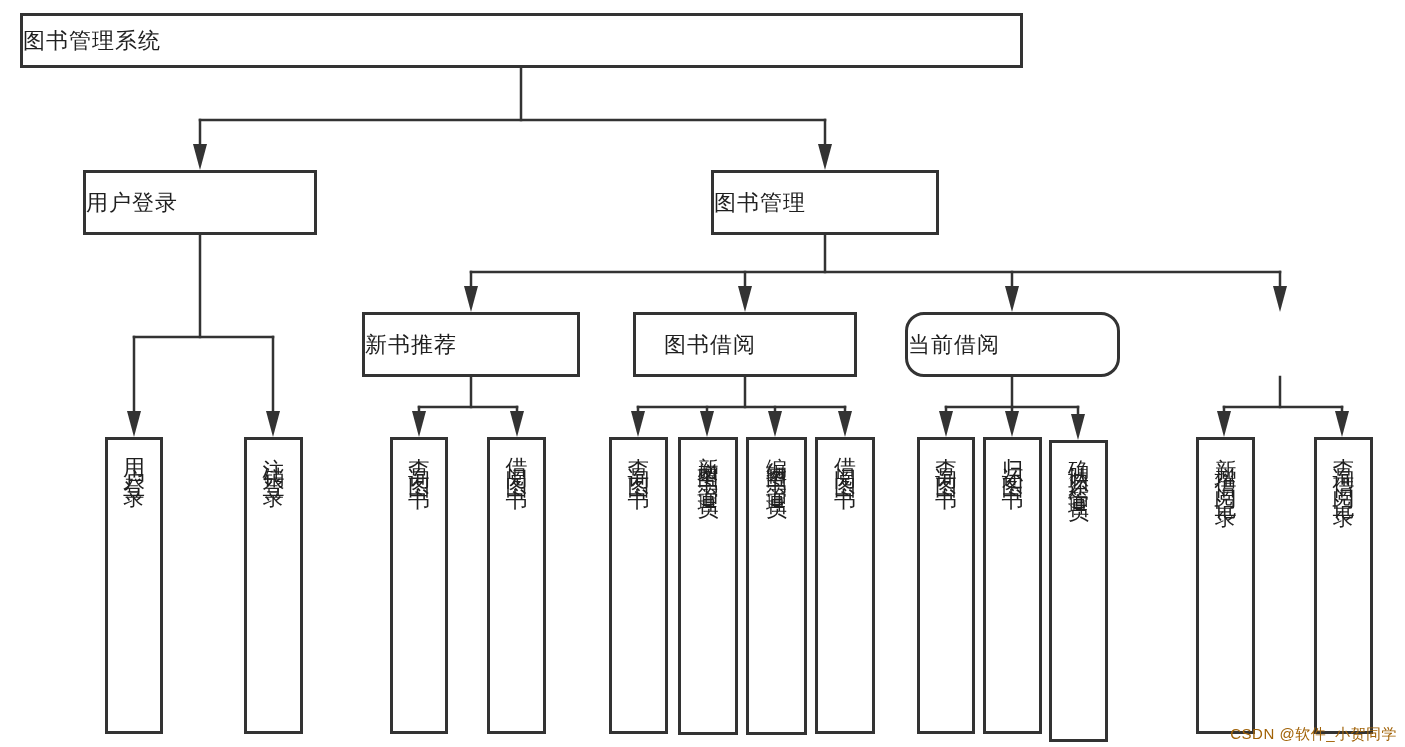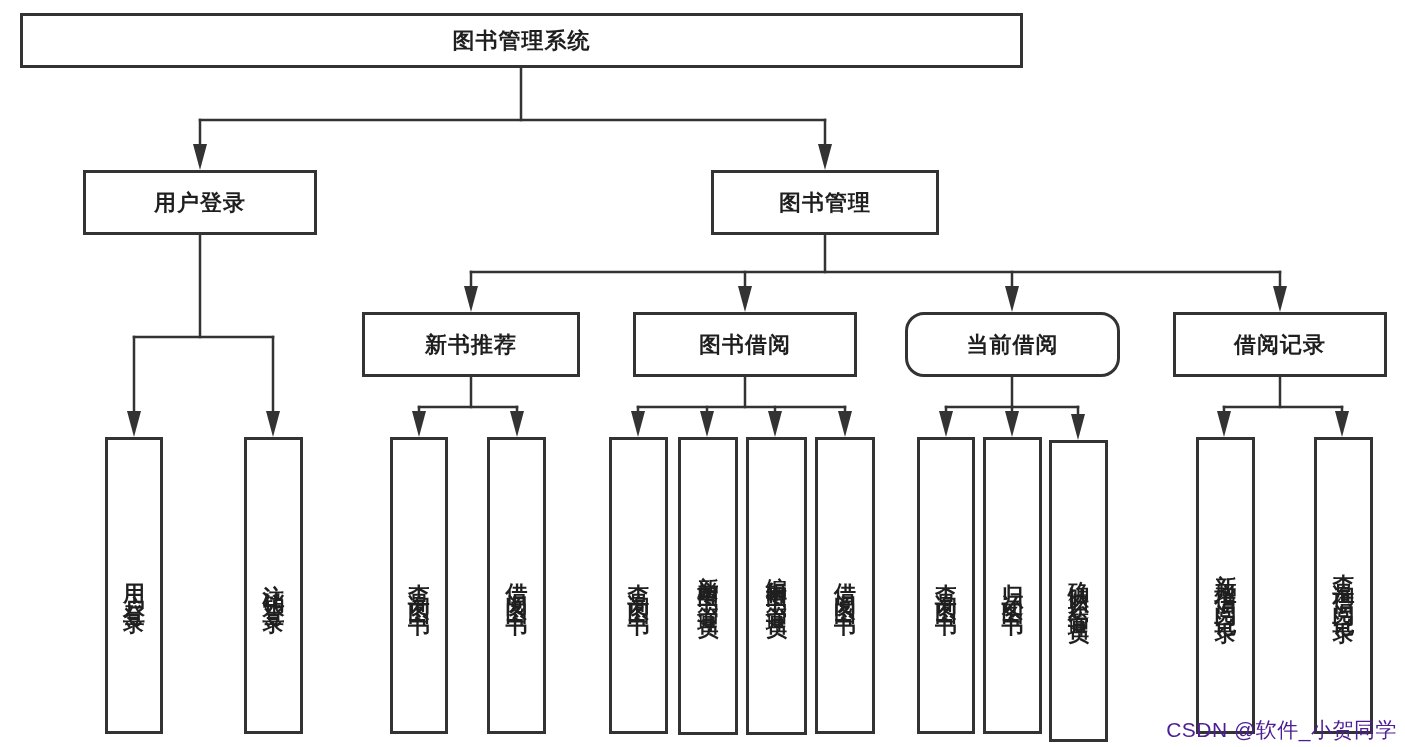--- a/index.html
+++ b/index.html
@@ -3,31 +3,31 @@
 <meta charset="utf-8">
 <style>
   html,body{margin:0;padding:0;background:#ffffff;}
   .canvas{
     position:relative;width:1405px;height:747px;background:#ffffff;overflow:hidden;
     font-family:"Liberation Sans","DejaVu Sans",sans-serif;color:#1f1f1f;
   }
   .connectors{position:absolute;left:0;top:0;width:1405px;height:747px;}
   .box{
     position:absolute;box-sizing:border-box;border:3px solid #333333;background:#ffffff;
-    display:flex;align-items:center;justify-content:center;
-    font-size:22px;letter-spacing:1px;white-space:nowrap;font-weight:bold;
+    display:flex;align-items:center;
+    font-size:22px;letter-spacing:1px;white-space:nowrap;
   }
   .leaf{
     writing-mode:vertical-rl;text-orientation:mixed;
     font-size:22px;letter-spacing:10px;white-space:normal;
   }
   .leaf--long{font-size:21px;letter-spacing:6px;}
   .watermark{
     position:absolute;right:8px;bottom:3px;
-    font-size:21px;color:#4c1d95;letter-spacing:0.5px;
+    font-size:15px;color:#a16207;letter-spacing:0.5px;
   }
 </style>
 </head>
 <body>
 
 <div class="canvas">
 
   <svg class="connectors" viewBox="0 0 1405 747" xmlns="http://www.w3.org/2000/svg" aria-hidden="true">
     <g fill="none" stroke="#333333" stroke-width="2.5" stroke-linecap="square">
 
@@ -101,28 +101,25 @@
   <div class="box" style="left:83px;top:170px;width:234px;height:65px;">
     <span>用户登录</span>
   </div>
   <div class="box" style="left:362px;top:312px;width:218px;height:65px;">
     <span>新书推荐</span>
   </div>
 
   <div class="box" style="left:711px;top:170px;width:228px;height:65px;">
     <span>图书管理</span>
   </div>
-  <div class="box" style="left:633px;top:312px;width:224px;height:65px;">
+  <div class="box" style="left:633px;top:312px;width:224px;height:65px;padding-left:28px;">
     <span>图书借阅</span>
   </div>
   <div class="box" style="left:905px;top:312px;width:215px;height:65px;border-radius:19px;">
     <span>当前借阅</span>
-  </div>
-  <div class="box" style="left:1173px;top:312px;width:214px;height:65px;">
-    <span>借阅记录</span>
   </div>
 
   <div class="box leaf" style="left:105px;top:437px;width:58px;height:297px;">
     <span>用户登录</span>
   </div>
   <div class="box leaf" style="left:244px;top:437px;width:59px;height:297px;">
     <span>注销登录</span>
   </div>
 
   <div class="box leaf" style="left:390px;top:437px;width:58px;height:297px;">

